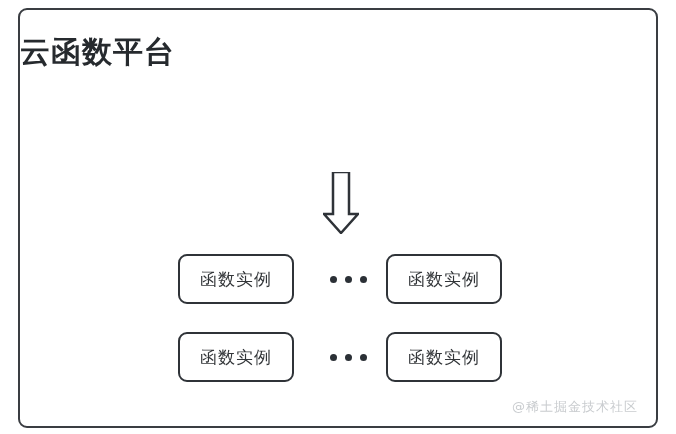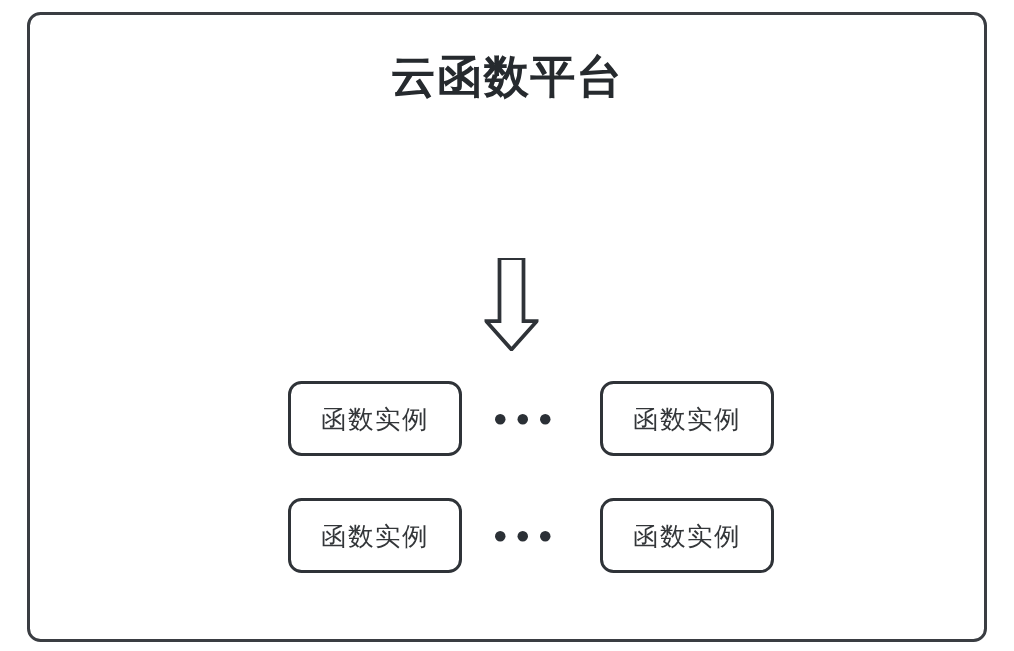--- a/index.html
+++ b/index.html
@@ -36,21 +36,21 @@
     border-radius: 9px;
     background: #ffffff;
   }
 
   
   .platform-title {
     position: absolute;
     left: 0;
     top: 22px;
     width: 100%;
-    text-align: center;
+    text-align: left;
     font-size: 30px;
     font-weight: bold;
     color: #262a2e;
     letter-spacing: 1px;
     line-height: 40px;
     white-space: nowrap;
   }
 
   
   .cloud-func-box {
@@ -97,21 +97,20 @@
     position: absolute;
     width: 116px;
     height: 50px;
     box-sizing: border-box;
     border: 2.5px solid #2f3338;
     border-radius: 9px;
     background: #ffffff;
     display: flex;
     align-items: center;
     justify-content: center;
-    margin-left: 14px;
   }
   .instance-box.left  { left: 158px; }
   .instance-box.right { left: 366px; }
 
   .instance-label {
     font-size: 17px;
     color: #333639;
     letter-spacing: 1px;
     white-space: nowrap;
   }
@@ -184,15 +183,16 @@
         <span class="dot"></span>
         <span class="dot"></span>
         <span class="dot"></span>
 
       </div>
       <div class="instance-box right">
         <span class="instance-label">函数实例</span>
       </div>
     </div>
 
+    <div class="watermark">@稀土掘金技术社区</div>
 
   </div>
 </div>
 
 </body></html>

